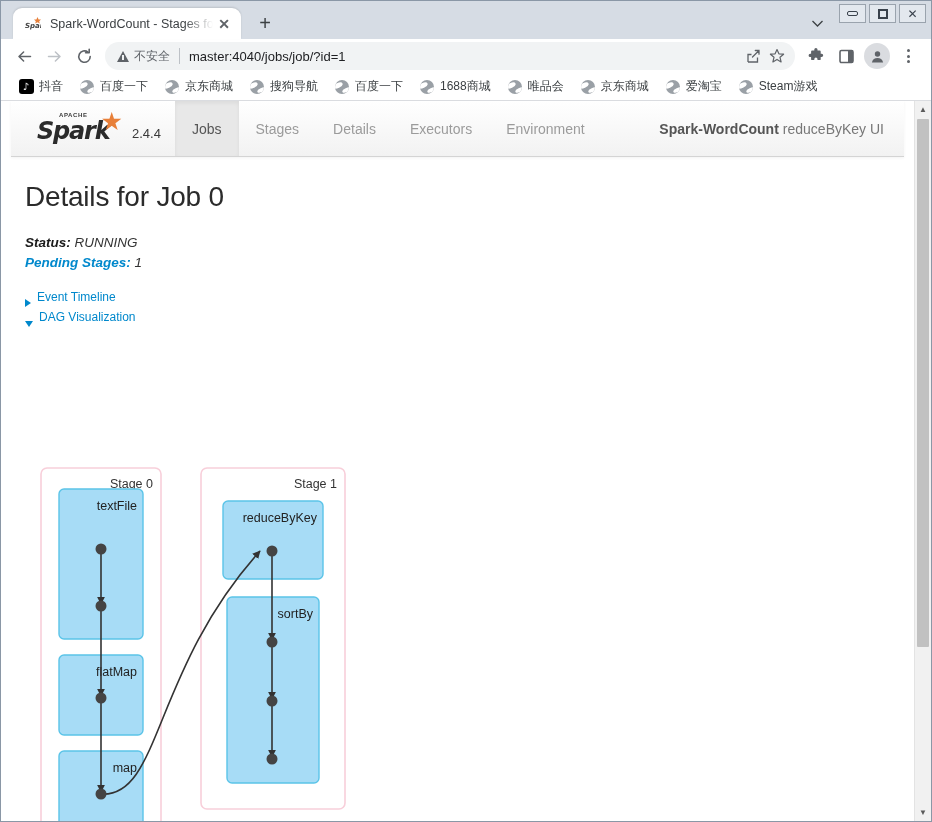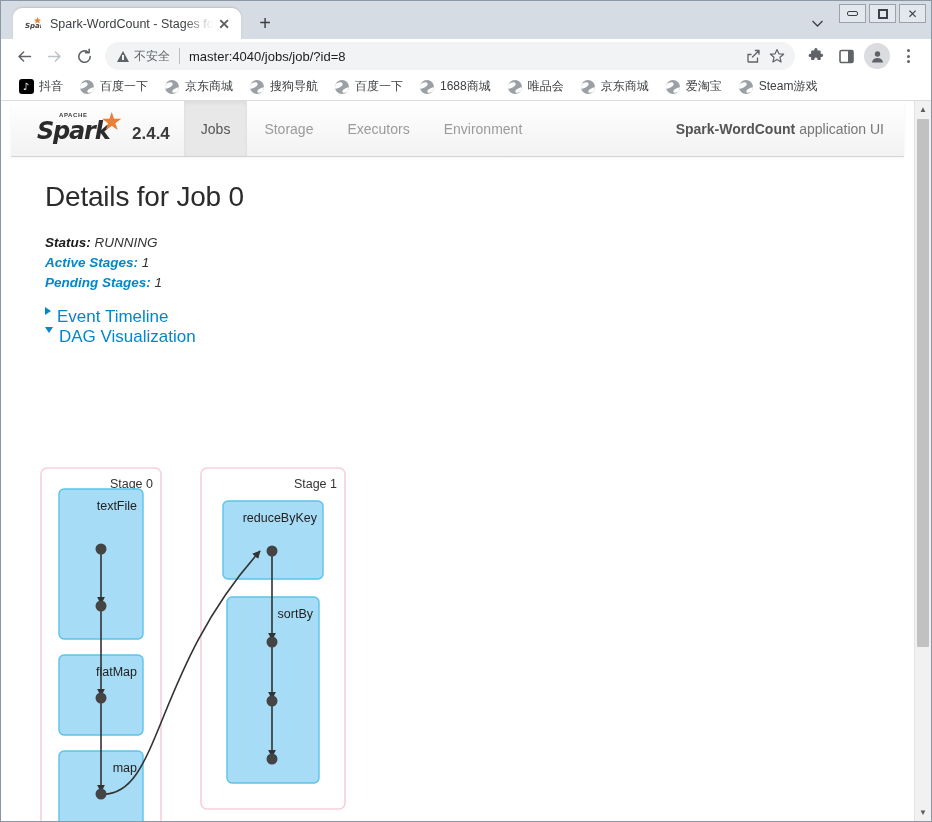--- a/index.html
+++ b/index.html
@@ -271,55 +271,55 @@
   .apache-word {
     position: absolute; left: 22px; top: 1px;
     font-size: 6px; font-weight: 700; letter-spacing: .6px;
     color: #3a3a3a;
   }
   .star {
     position: absolute; right: 2px; top: -2px;
     font-size: 25px; color: #e8803a; line-height: 1;
     font-family: "DejaVu Sans", sans-serif;
   }
-  .version { font-size: 17px; color: #3a3a3a; font-weight: 700; padding-top: 10px;}
+  .version { font-size: 13px; color: #3a3a3a; font-weight: 400; padding-top: 10px;}
   .navitem {
     display: flex; align-items: center;
     padding: 12px 17px;
     font-size: 14px; color: #9b9b9b;
   }
   .navitem.active {
     background: #e8e8e8;
     color: #555;
     box-shadow: inset 0 2px 4px rgba(0,0,0,.06);
   }
   .appui {
     margin-left: auto;
     display: flex; align-items: center;
     padding-right: 20px;
     font-size: 14px; color: #777; justify-content: center;
   }
   .appui b { color: #555; margin-right: 4px; }
 
   
-  .content { padding: 24px 26px 0 44px; }
+  .content { padding: 24px 26px 0 24px; }
   h1.pagetitle {
     font-size: 28px; font-weight: 400; color: #2b2b2b;
     letter-spacing: -.2px;
     margin-bottom: 20px;
     font-family: "Liberation Sans", sans-serif;
   }
   ul.summary { list-style: none; margin-bottom: 12px; }
   ul.summary li { font-size: 13.5px; color: #333; line-height: 20px; font-style: italic; }
   ul.summary li b { color: #1a1a1a; }
   ul.summary li b.link { color: #0088cc; }
 
   .toggle {
-    font-size: 17px; color: #0088cc; line-height: 20px;
-    display: flex; align-items: flex-start; gap: 6px;
+    font-size: 12px; color: #0088cc; line-height: 20px;
+    display: flex; align-items: flex-end; gap: 6px;
   }
   .caret-right {
     width:0;height:0;
     border-top: 4.5px solid transparent;
     border-bottom: 4.5px solid transparent;
     border-left: 6px solid #0088cc;
   }
   .caret-down {
     width:0;height:0;
     border-left: 4.5px solid transparent;
@@ -380,21 +380,21 @@
         <path d="M14.2 2.2 L14.2 5.8 L10.6 5.8" fill="none" stroke="#5f6368" stroke-width="1.6" stroke-linecap="round" stroke-linejoin="round"></path>
       </svg>
     </div>
 
     <div class="omnibox">
       <span class="insecure">
         <span class="warn-tri"></span>
         <span>不安全</span>
       </span>
       <span class="divider"></span>
-      <span class="url">master:4040/jobs/job/?id=8</span>
+      <span class="url">master:4040/jobs/job/?id=1</span>
       <span class="omni-icon">
         <svg width="15" height="15" viewBox="0 0 15 15">
             <path d="M2 13 V5.5 H5.5 M2 13 H11.5 V8.5" fill="none" stroke="#5f6368" stroke-width="1.3"></path>
             <path d="M6.5 8 L13 1.5 M9.3 1.5 H13 V5.2" fill="none" stroke="#5f6368" stroke-width="1.3" stroke-linecap="round"></path>
           </svg>
       </span>
       <span class="omni-icon">
         <svg width="16" height="16" viewBox="0 0 16 16">
             <polygon points="8,1.5 9.9,5.8 14.6,6.2 11,9.3 12.1,13.9 8,11.4 3.9,13.9 5,9.3 1.4,6.2 6.1,5.8" fill="none" stroke="#5f6368" stroke-width="1.2" stroke-linejoin="round"></polygon>
           </svg>
@@ -494,40 +494,37 @@
       <div class="sparkbar">
         <div class="brand">
           <div class="spark-logo">
             <span class="apache-word">APACHE</span>
             <span class="spark-word">Spark</span>
             <span class="star">★</span>
           </div>
           <span class="version">2.4.4</span>
         </div>
         <div class="navitem active">Jobs</div>
-        <div class="navitem">Storage</div>
+        <div class="navitem">Stages</div>
+        <div class="navitem">Details</div>
         <div class="navitem">Executors</div>
         <div class="navitem">Environment</div>
         <div class="appui">
           <b>Spark-WordCount</b>
-          <span>application UI</span>
+          <span>reduceByKey UI</span>
         </div>
       </div>
 
       <div class="content">
         <h1 class="pagetitle">Details for Job 0</h1>
 
         <ul class="summary">
           <li>
             <b>Status:</b>
             <span>RUNNING</span>
-          </li>
-          <li>
-            <b class="link">Active Stages:</b>
-            <span>1</span>
           </li>
           <li>
             <b class="link">Pending Stages:</b>
             <span>1</span>
           </li>
         </ul>
 
         <div style="margin-top:14px">
           <div class="toggle">
             <span class="caret-right"></span>

